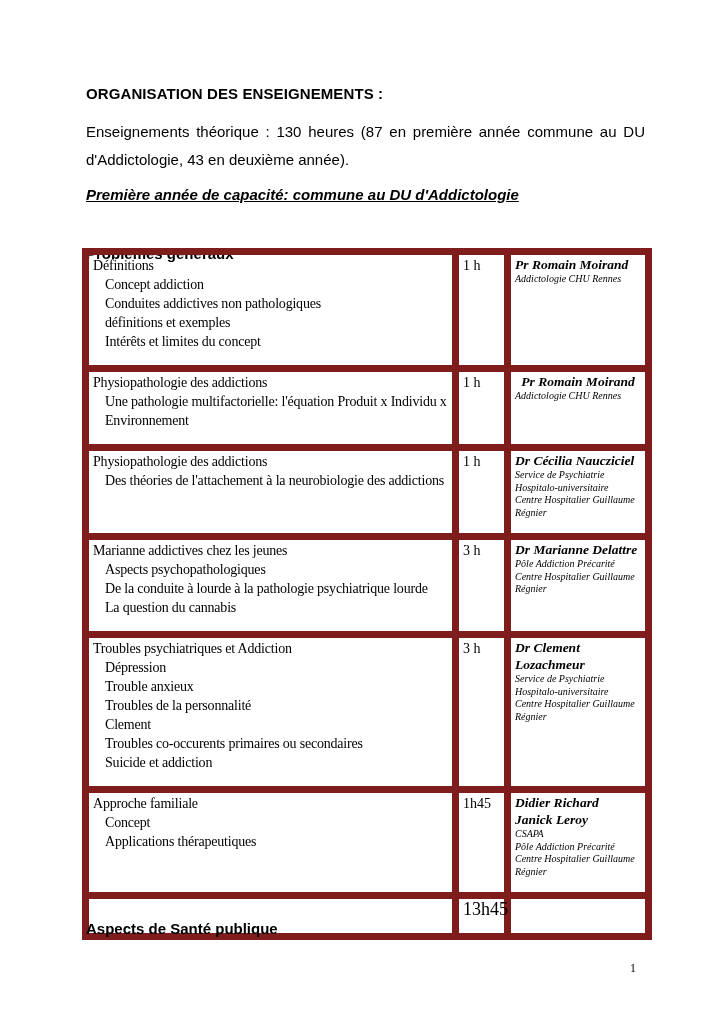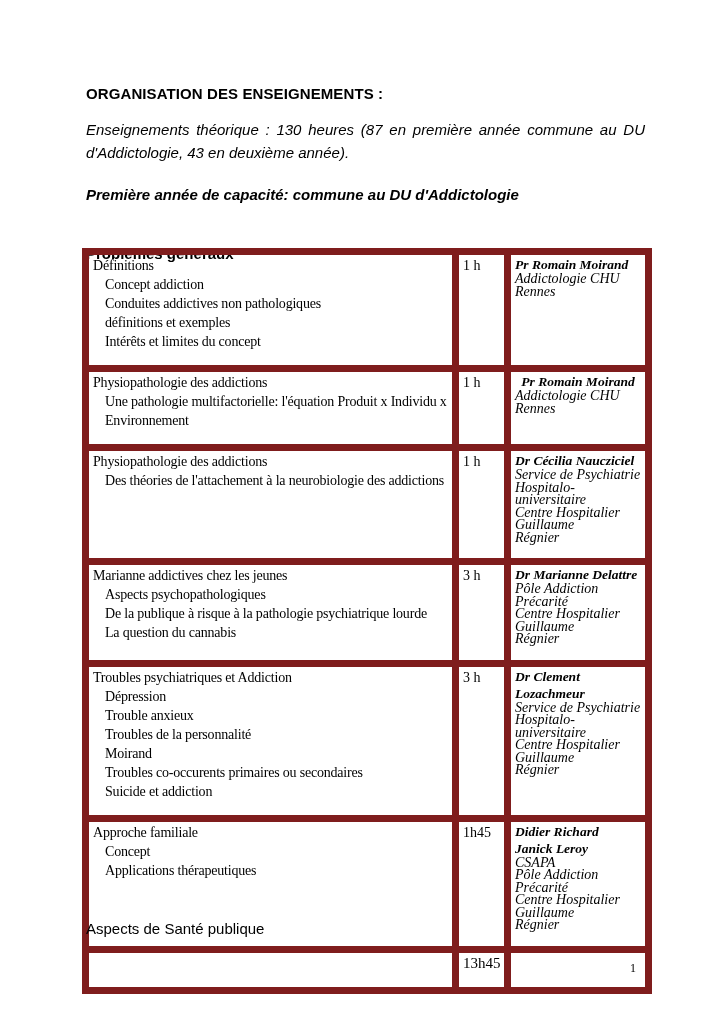--- a/index.html
+++ b/index.html
@@ -10,25 +10,26 @@
     position:relative; overflow:hidden;
   }
   .sans { font-family:"Liberation Sans", sans-serif; }
 
   #doc-title {
     position:absolute; left:86px; top:85px;
     font-size:15px; font-weight:bold; letter-spacing:0.1px;
   }
   #intro {
     position:absolute; left:86px; top:118px; width:559px;
-    font-size:15px; line-height:23px; text-align:justify;font-style:italic;
+    font-size:15px; line-height:28px; text-align:justify;
   }
   #section-heading {
     position:absolute; left:86px; top:186px;
     font-size:15px; font-weight:bold; font-style:italic;
+    text-decoration:underline;
   }
   #subsection-heading {
     position:absolute; left:86px; top:221px;
     font-size:15px; font-weight:bold;margin-top:24px;
   }
 
   #course-table {
     position:absolute; left:82px; top:248px;
     border-collapse:collapse; table-layout:fixed; width:563px;
   }
@@ -39,27 +40,27 @@
   .cell-content { letter-spacing:-0.2px; }
   .row-title { font-size:14px; line-height:19px; }
   .row-sub   { font-size:14px; line-height:19px; padding-left:12px; }
   .cell-hours { font-size:14px; line-height:19px; padding-left:7px; }
   .cell-teacher { padding-left:5px; padding-right:2px; }
   .teacher-names div {
     font-size:13.5px; font-weight:bold; font-style:italic; line-height:17px;
   }
   .teacher-names.center { text-align:center; }
   .teacher-affils div {
-    font-size:14px; font-style:italic; line-height:12.5px;
-  }
-  .total-hours { font-size:15px;margin-left:45px; }
+    font-size:10px; font-style:italic; line-height:12.5px;
+  }
+  .total-hours { font-size:18px;margin-left:45px; }
 
   #footer-heading {
     position:absolute; left:86px; top:920px;
-    font-size:15px; font-weight:normal;text-align:center;
+    font-size:15px; font-weight:bold;text-align:center;
   }
   #page-number {
     position:absolute; left:630px; top:961px;
     font-size:12px;
   }
 </style>
 </head>
 <body>
 
 <div id="doc-title" class="sans">ORGANISATION DES ENSEIGNEMENTS :</div>
@@ -125,42 +126,42 @@
             <div>Hospitalo-universitaire</div>
             <div>Centre Hospitalier Guillaume</div>
             <div>Régnier</div>
           </div>
     </td>
   </tr>
       <tr style="height: 77px;">
     <td class="cell-content">
       <div class="row-title">Marianne addictives chez les jeunes</div>
     <div class="row-sub">Aspects psychopathologiques</div>
-          <div class="row-sub">De la publique à risque à la pathologie psychiatrique lourde</div>
+          <div class="row-sub">De la conduite à lourde à la pathologie psychiatrique lourde</div>
           <div class="row-sub">La question du cannabis</div>
         </td>
     <td class="cell-hours">3 h</td>
     <td class="cell-teacher">
       <div class="teacher-names">
             <div>Dr Marianne Delattre</div>
           </div>
       <div class="teacher-affils">
             <div>Pôle Addiction Précarité</div>
             <div>Centre Hospitalier Guillaume</div>
             <div>Régnier</div>
           </div>
     </td>
   </tr>
       <tr style="height: 132px;">
     <td class="cell-content">
       <div class="row-title">Troubles psychiatriques et Addiction</div>
     <div class="row-sub">Dépression</div>
           <div class="row-sub">Trouble anxieux</div>
           <div class="row-sub">Troubles de la personnalité</div>
-          <div class="row-sub">Moirand</div>
+          <div class="row-sub">Clement</div>
           <div class="row-sub">Troubles co-occurents primaires ou secondaires</div>
           <div class="row-sub">Suicide et addiction</div>
         </td>
     <td class="cell-hours">3 h</td>
     <td class="cell-teacher">
       <div class="teacher-names">
             <div>Dr Clement</div>
             <div>Lozachmeur</div>
           </div>
       <div class="teacher-affils">

